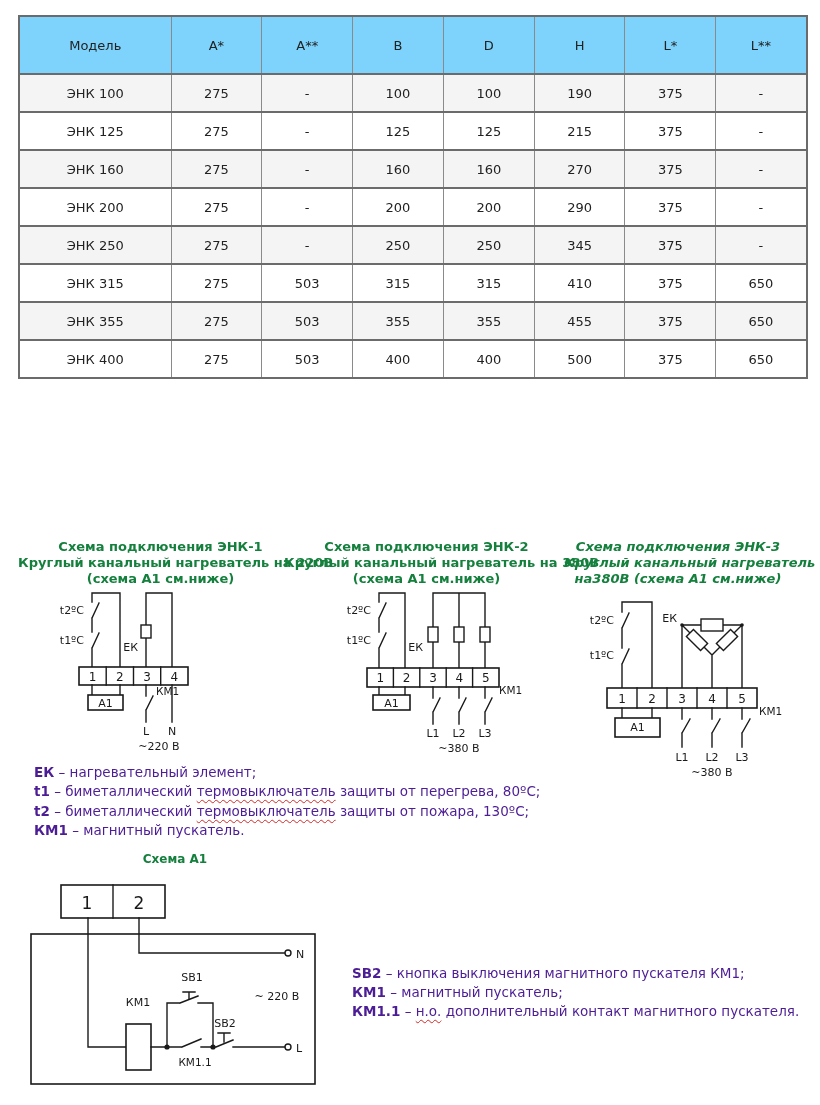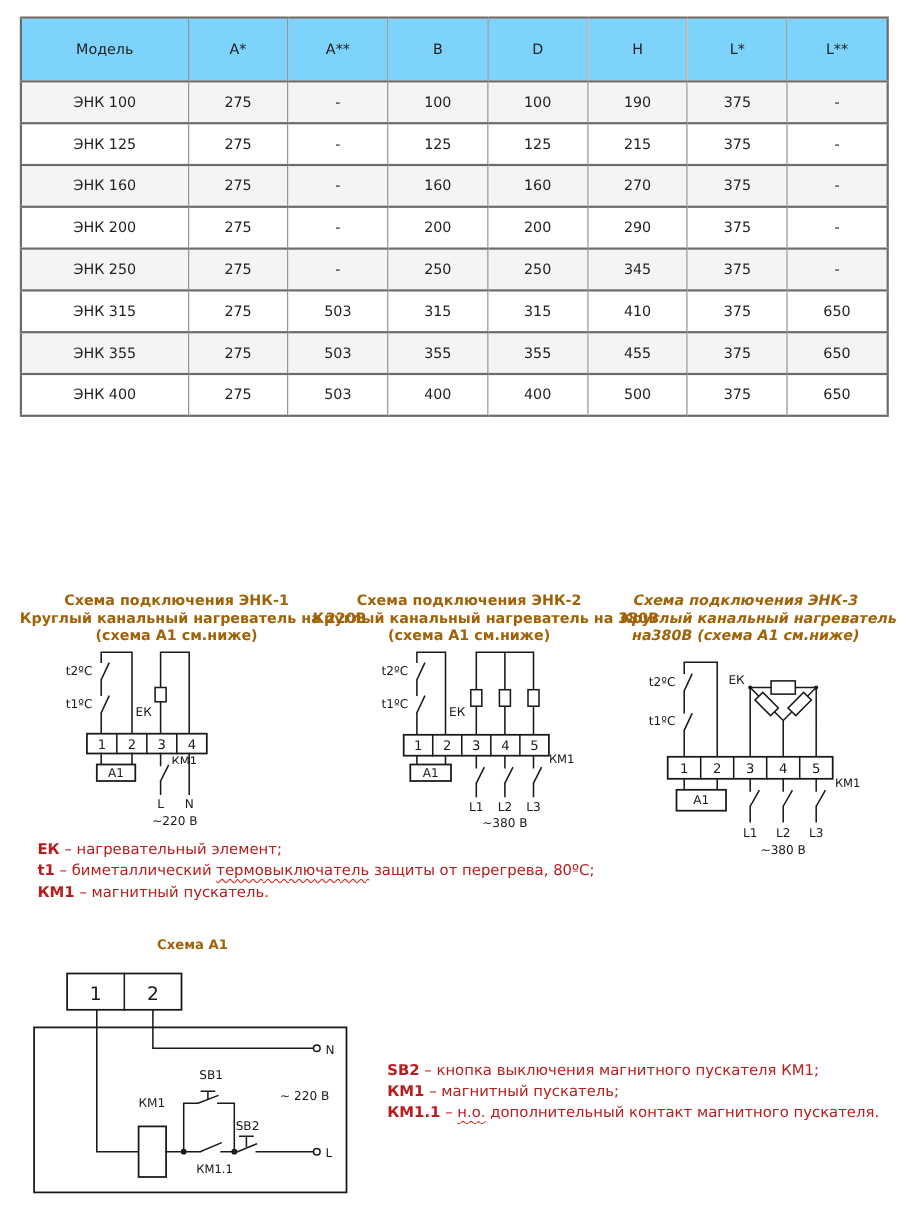--- a/index.html
+++ b/index.html
@@ -22,21 +22,21 @@
     padding:0; overflow:hidden;
   }
   .dims thead tr { height:58px; background:#7dd3fc; }
   .dims tbody tr { height:38px; }
   .dims tbody tr:nth-child(odd) { background:#f4f4f4; }
   .dims tbody tr:nth-child(even) { background:#ffffff; }
 
   
   .dtitle {
     position:absolute; text-align:center; font-weight:bold;
-    font-size:13px; line-height:16px; color:#a16207; white-space:nowrap;
+    font-size:13px; line-height:16px; color:#15803d; white-space:nowrap;
   }
   .dtitle div { white-space:nowrap; }
   #title-enk1 { left:18px;  top:539px; width:285px; }
   #title-enk2 { left:284px; top:539px; width:285px; }
   #title-enk3 { left:564px; top:539px; width:228px;font-style:italic; }
   #title-a1   { left:90px;  top:851px; width:170px; font-size:12px; }
 
   
   svg { position:absolute; overflow:visible; }
   #svg-enk1 { left:20px;  top:588px; }
@@ -49,21 +49,21 @@
   .dot    { fill:#1a1a1a; stroke:none; }
   .node   { fill:#ffffff; stroke:#1a1a1a; stroke-width:1.4; }
   .slab   { font-size:11px; fill:#1a1a1a; }
   .slab-sm{ font-size:10.5px; fill:#1a1a1a; }
   .snum   { font-size:12px; fill:#1a1a1a; text-anchor:middle; }
   .snum-lg{ font-size:17px; fill:#1a1a1a; text-anchor:middle; }
   .mid    { text-anchor:middle; }
   .enda   { text-anchor:end; }
 
   
-  .legend { position:absolute; font-size:13.5px; line-height:19.3px; color:#b91c1c; white-space:nowrap; }
+  .legend { position:absolute; font-size:13.5px; line-height:19.3px; color:#4c1d95; white-space:nowrap; }
   #legend-components { left:34px;  top:763px; }
   #legend-scheme     { left:352px; top:964px; line-height:19px; }
   .legend b { font-weight:bold; }
   .wavy {
     text-decoration-line:underline; text-decoration-style:wavy;
     text-decoration-color:#d42a2a; text-decoration-thickness:1px;
     text-underline-offset:3px;
   }
 </style>
 </head>
@@ -304,20 +304,21 @@
     </g>
     <text class="slab mid" x="97" y="176">L1</text>
     <text class="slab mid" x="127" y="176">L2</text>
     <text class="slab mid" x="157" y="176">L3</text>
     <text class="slab mid" x="127" y="191">~380 В</text>
   </svg>
 
   <div class="legend" id="legend-components">
     <div><b>ЕК</b><span> – нагревательный элемент;</span><span class="wavy"></span><span></span></div>
     <div><b>t1</b><span> – биметаллический </span><span class="wavy">термовыключатель</span><span> защиты от перегрева, 80ºС;</span></div>
+    <div><b>t2</b><span> – биметаллический </span><span class="wavy">термовыключатель</span><span> защиты от пожара, 130ºС;</span></div>
     <div><b>КМ1</b><span> – магнитный пускатель.</span><span class="wavy"></span><span></span></div>
   </div>
 
   <div class="dtitle" id="title-a1">Схема А1</div>
 
   <svg id="svg-a1" width="330" height="225" viewBox="0 0 330 225">
     <g>
       <rect class="boxln" x="36" y="15" width="104" height="33" fill="none" stroke-width="1.8"></rect>
       <path class="wire" d="M88,15 V48" stroke-width="1.8"></path>
       <text class="snum-lg" x="62" y="39">1</text>

